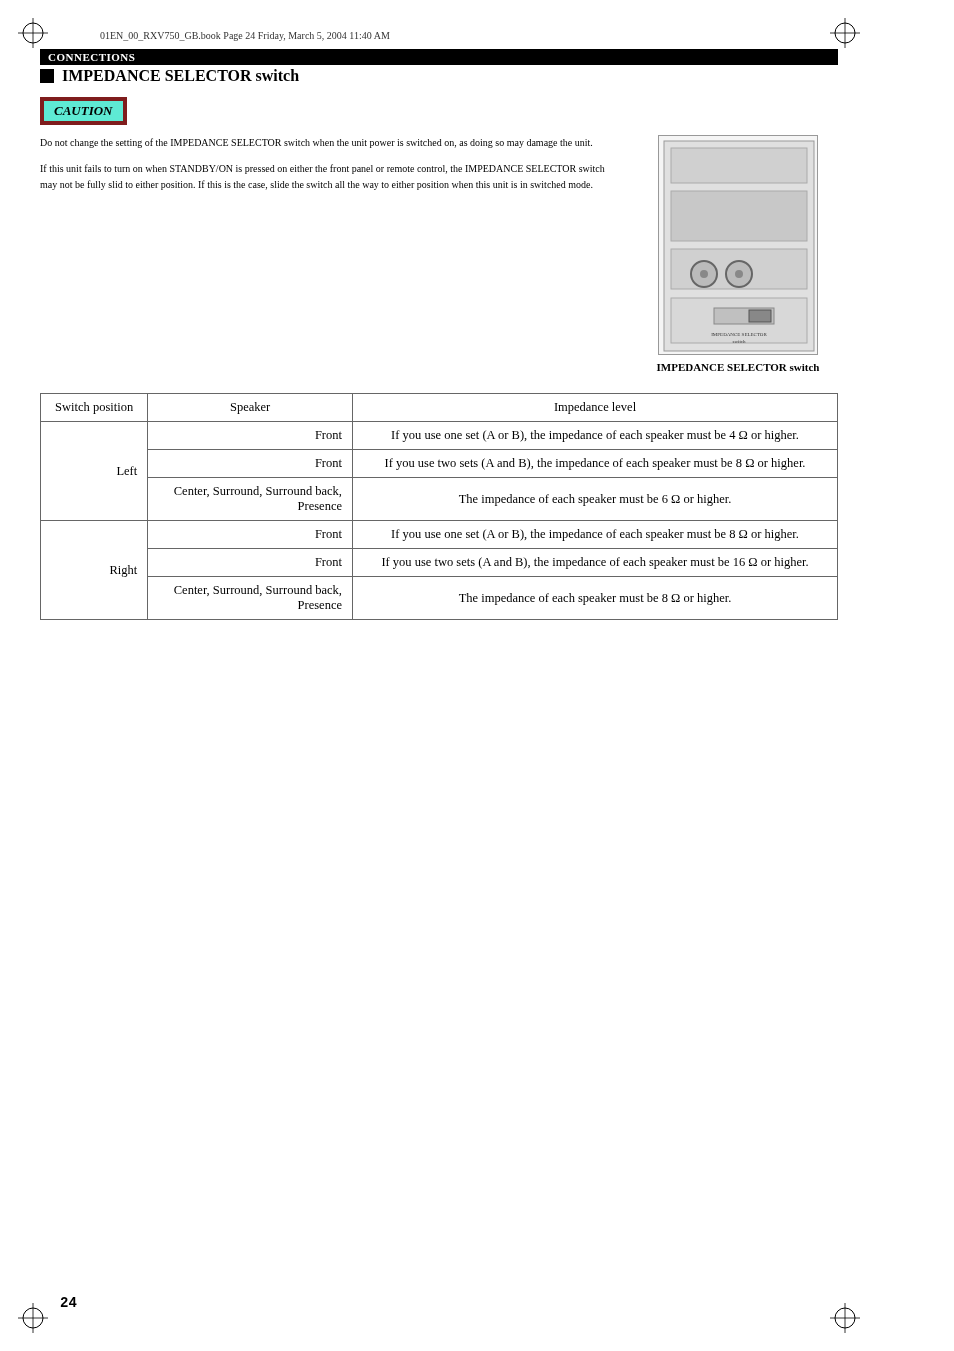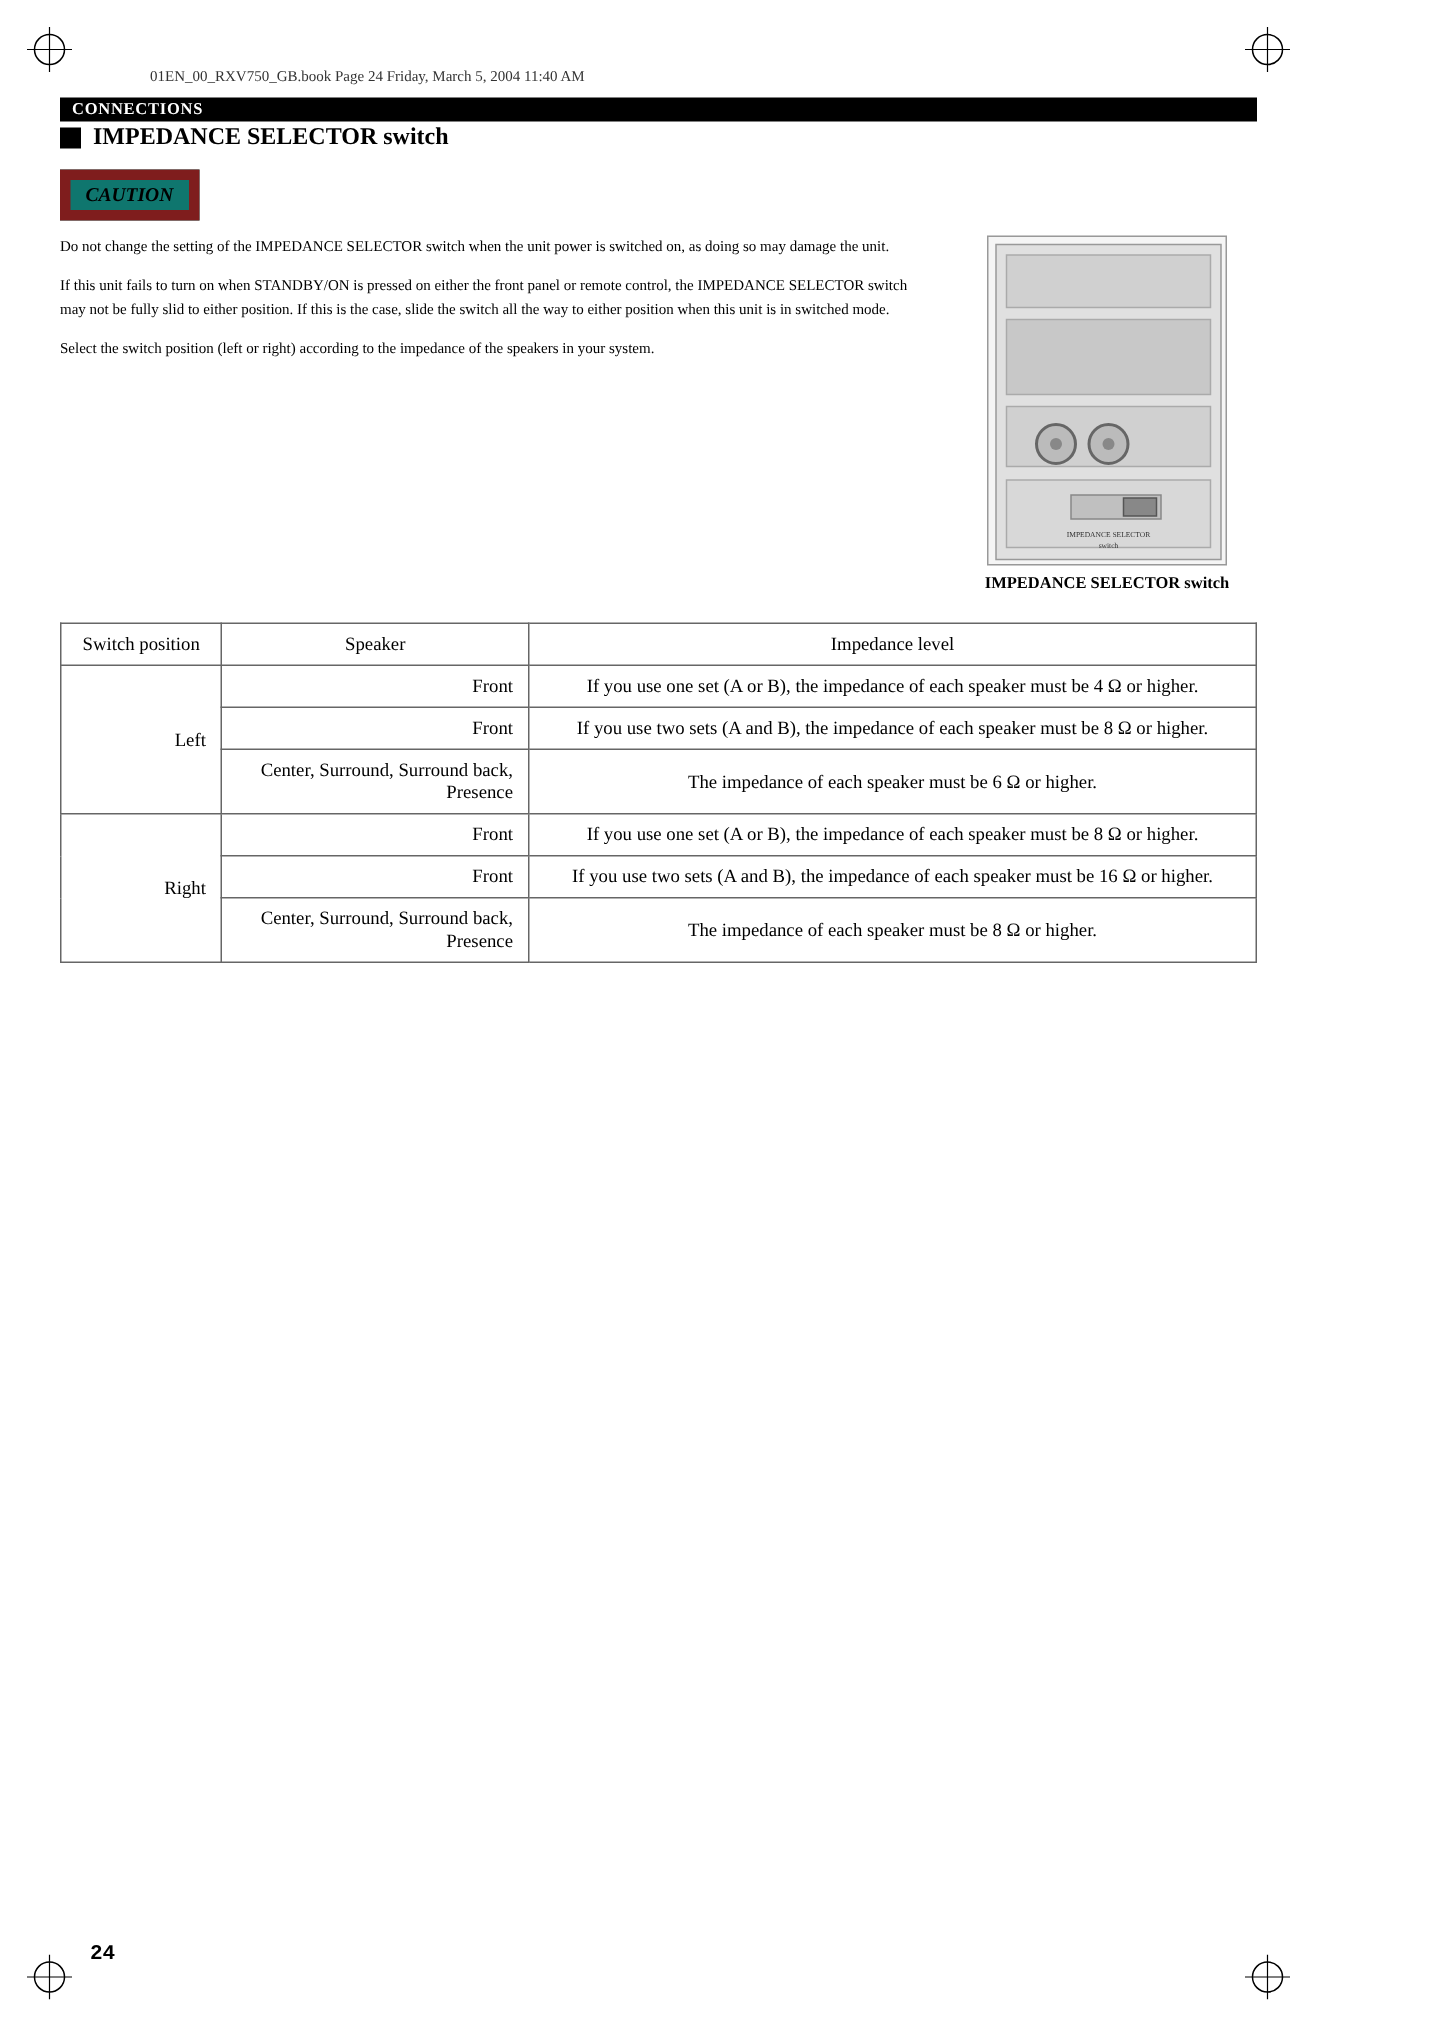--- a/index.html
+++ b/index.html
@@ -9,21 +9,21 @@
       background: #fff;
       font-family: Times New Roman, Times, serif;
       font-size: 13px;
       color: #000;
       position: relative;
     }
 
     .page-outer {
       width: 878px;
       min-height: 1351px;
-      padding: 46px 40px;
+      padding: 30px 40px;
       position: relative;
     }
 
     
     .corner-mark {
       position: absolute;
       width: 30px;
       height: 30px;
     }
     .corner-mark svg { width: 30px; height: 30px; }
@@ -63,29 +63,29 @@
     .title-square {
       width: 14px;
       height: 14px;
       background: #000;
       display: inline-block;
       flex-shrink: 0;
     }
 
     
     .caution-box {
-      background: #0f766e;
+      background: #5eead4;
       display: inline-block;
       padding: 2px 10px;
       margin-bottom: 10px;
       font-size: 13px;
       font-weight: bold;
       font-style: italic;
       color: #000;
-      border: 7px solid #7f1d1d;
+      border: 4px solid #7f1d1d;
     }
 
     
     .main-content {
       display: flex;
       gap: 20px;
       margin-bottom: 20px;
     }
 
     .text-column {
@@ -213,21 +213,20 @@
   </div>
 
   
   <div class="caution-box">CAUTION</div>
 
   
   <div class="main-content">
     <div class="text-column">
       <p>Do not change the setting of the IMPEDANCE SELECTOR switch when the unit power is switched on, as doing so may damage the unit.</p>
       <p>If this unit fails to turn on when STANDBY/ON is pressed on either the front panel or remote control, the IMPEDANCE SELECTOR switch may not be fully slid to either position. If this is the case, slide the switch all the way to either position when this unit is in switched mode.</p>
-      <p>Select the switch position (left or right) according to the impedance of the speakers in your system.</p>
     </div>
     <div class="diagram-column">
       <div class="device-diagram">
         
         <svg width="160" height="220" viewBox="0 0 160 220">
 
           <rect x="5" y="5" width="150" height="210" fill="#e0e0e0" stroke="#999" stroke-width="1"></rect>
 
           <rect x="12" y="12" width="136" height="35" fill="#d0d0d0" stroke="#aaa" stroke-width="1"></rect>
 

